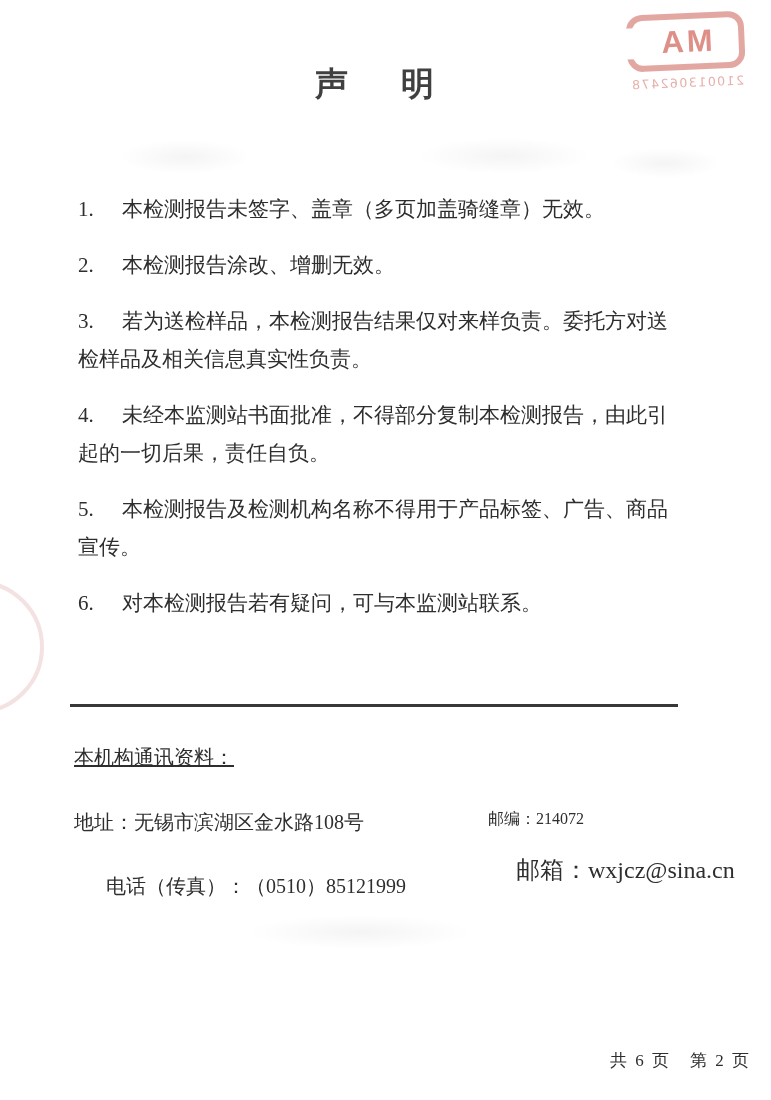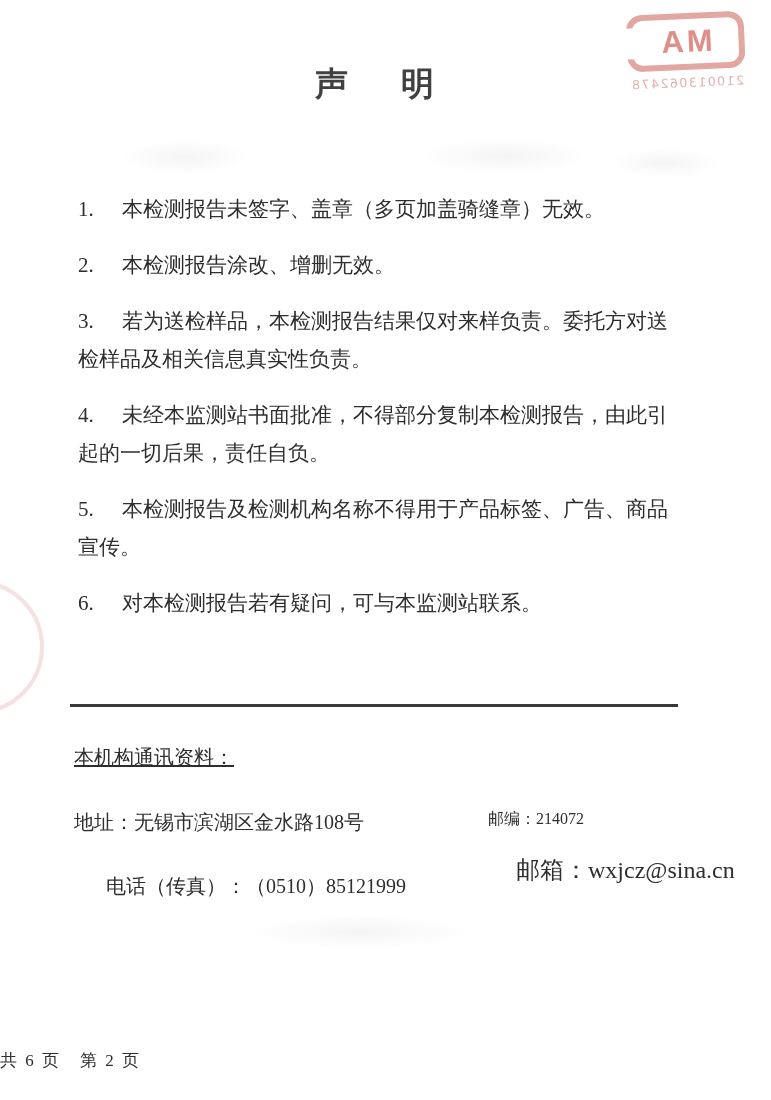--- a/index.html
+++ b/index.html
@@ -80,21 +80,21 @@
   }
   
   .contact-heading{position:absolute;left:74px;top:744px;font-size:20px;text-decoration:underline;}
   .c-addr {position:absolute;left:74px; top:809px;font-size:20px;}
   .c-post {position:absolute;left:488px;top:809px;font-size:16px;}
   .c-phone{position:absolute;left:74px; top:873px;font-size:20px;margin-left:32px;}
   .c-email{position:absolute;left:488px;top:854px;font-size:24px;margin-left:28px;}
   
   .footer{
     position:absolute;left:0;right:20px;top:1049px;
-    text-align:left;font-size:17px;letter-spacing:2px;
+    text-align:right;font-size:17px;letter-spacing:2px;
   }
 </style>
 </head>
 <body>
 
 <div class="page">
 
   <div class="stamp">
     <div class="stamp-box">
       <span class="c-gap"></span>

